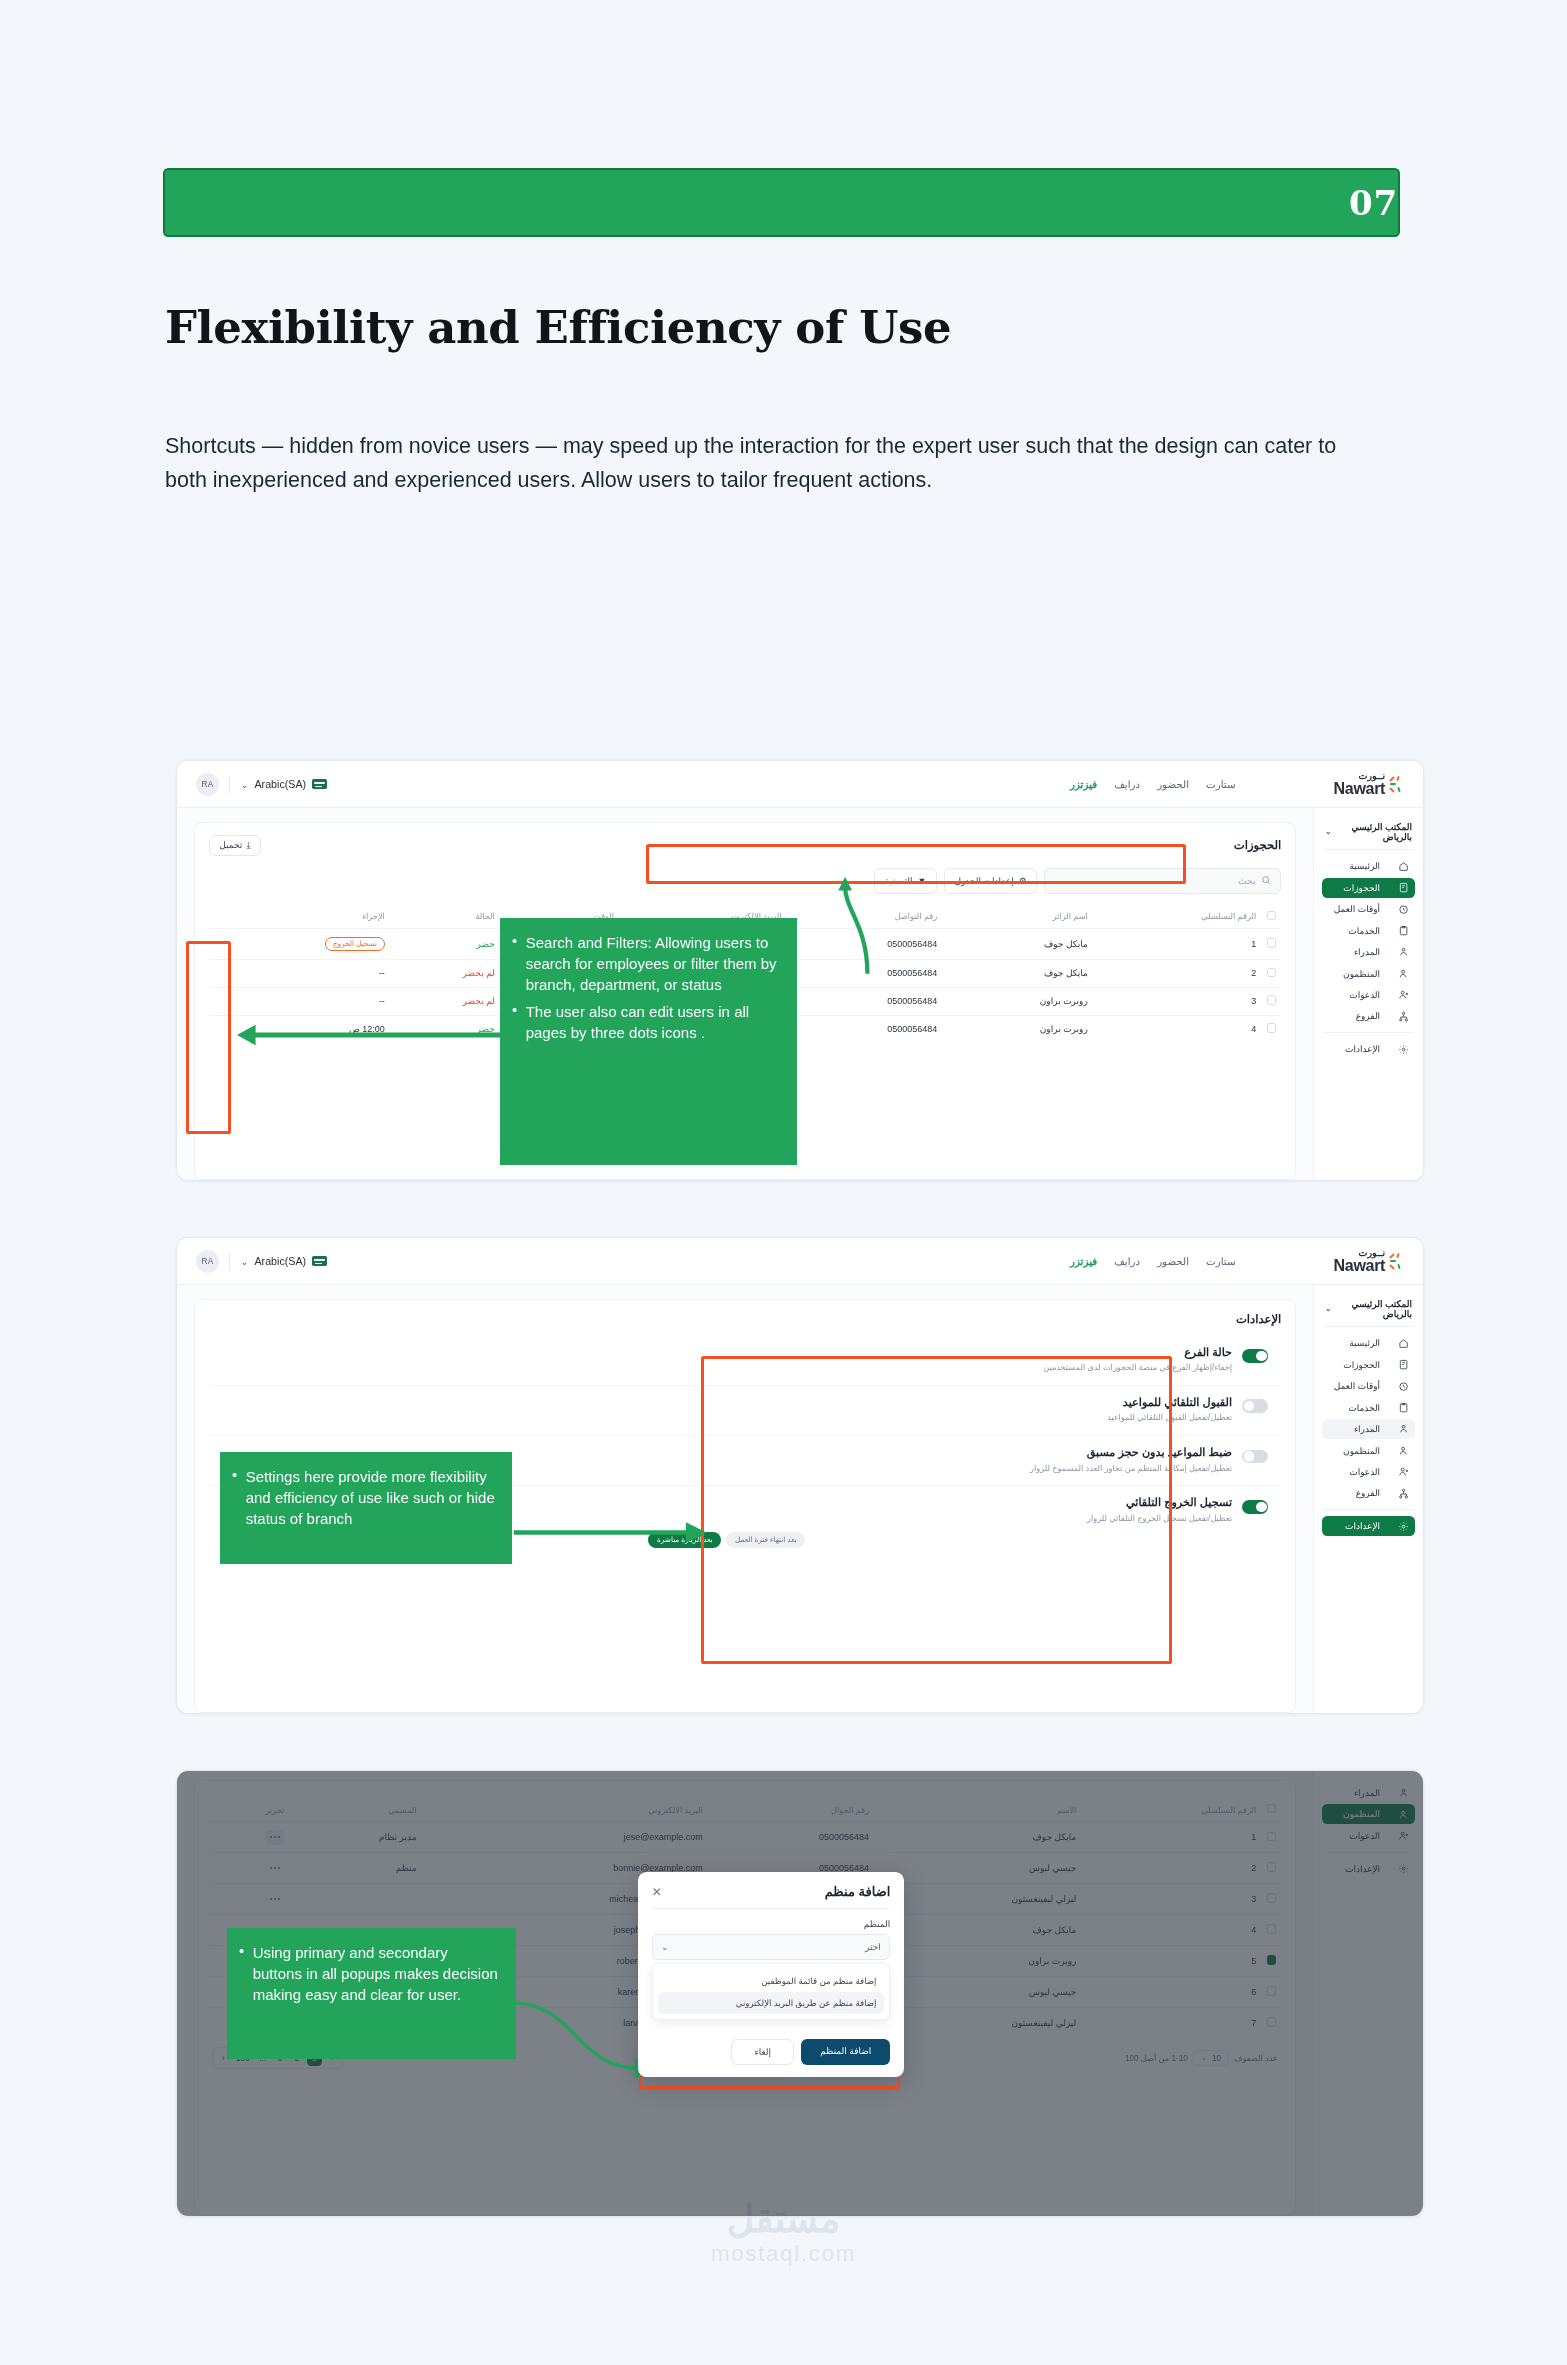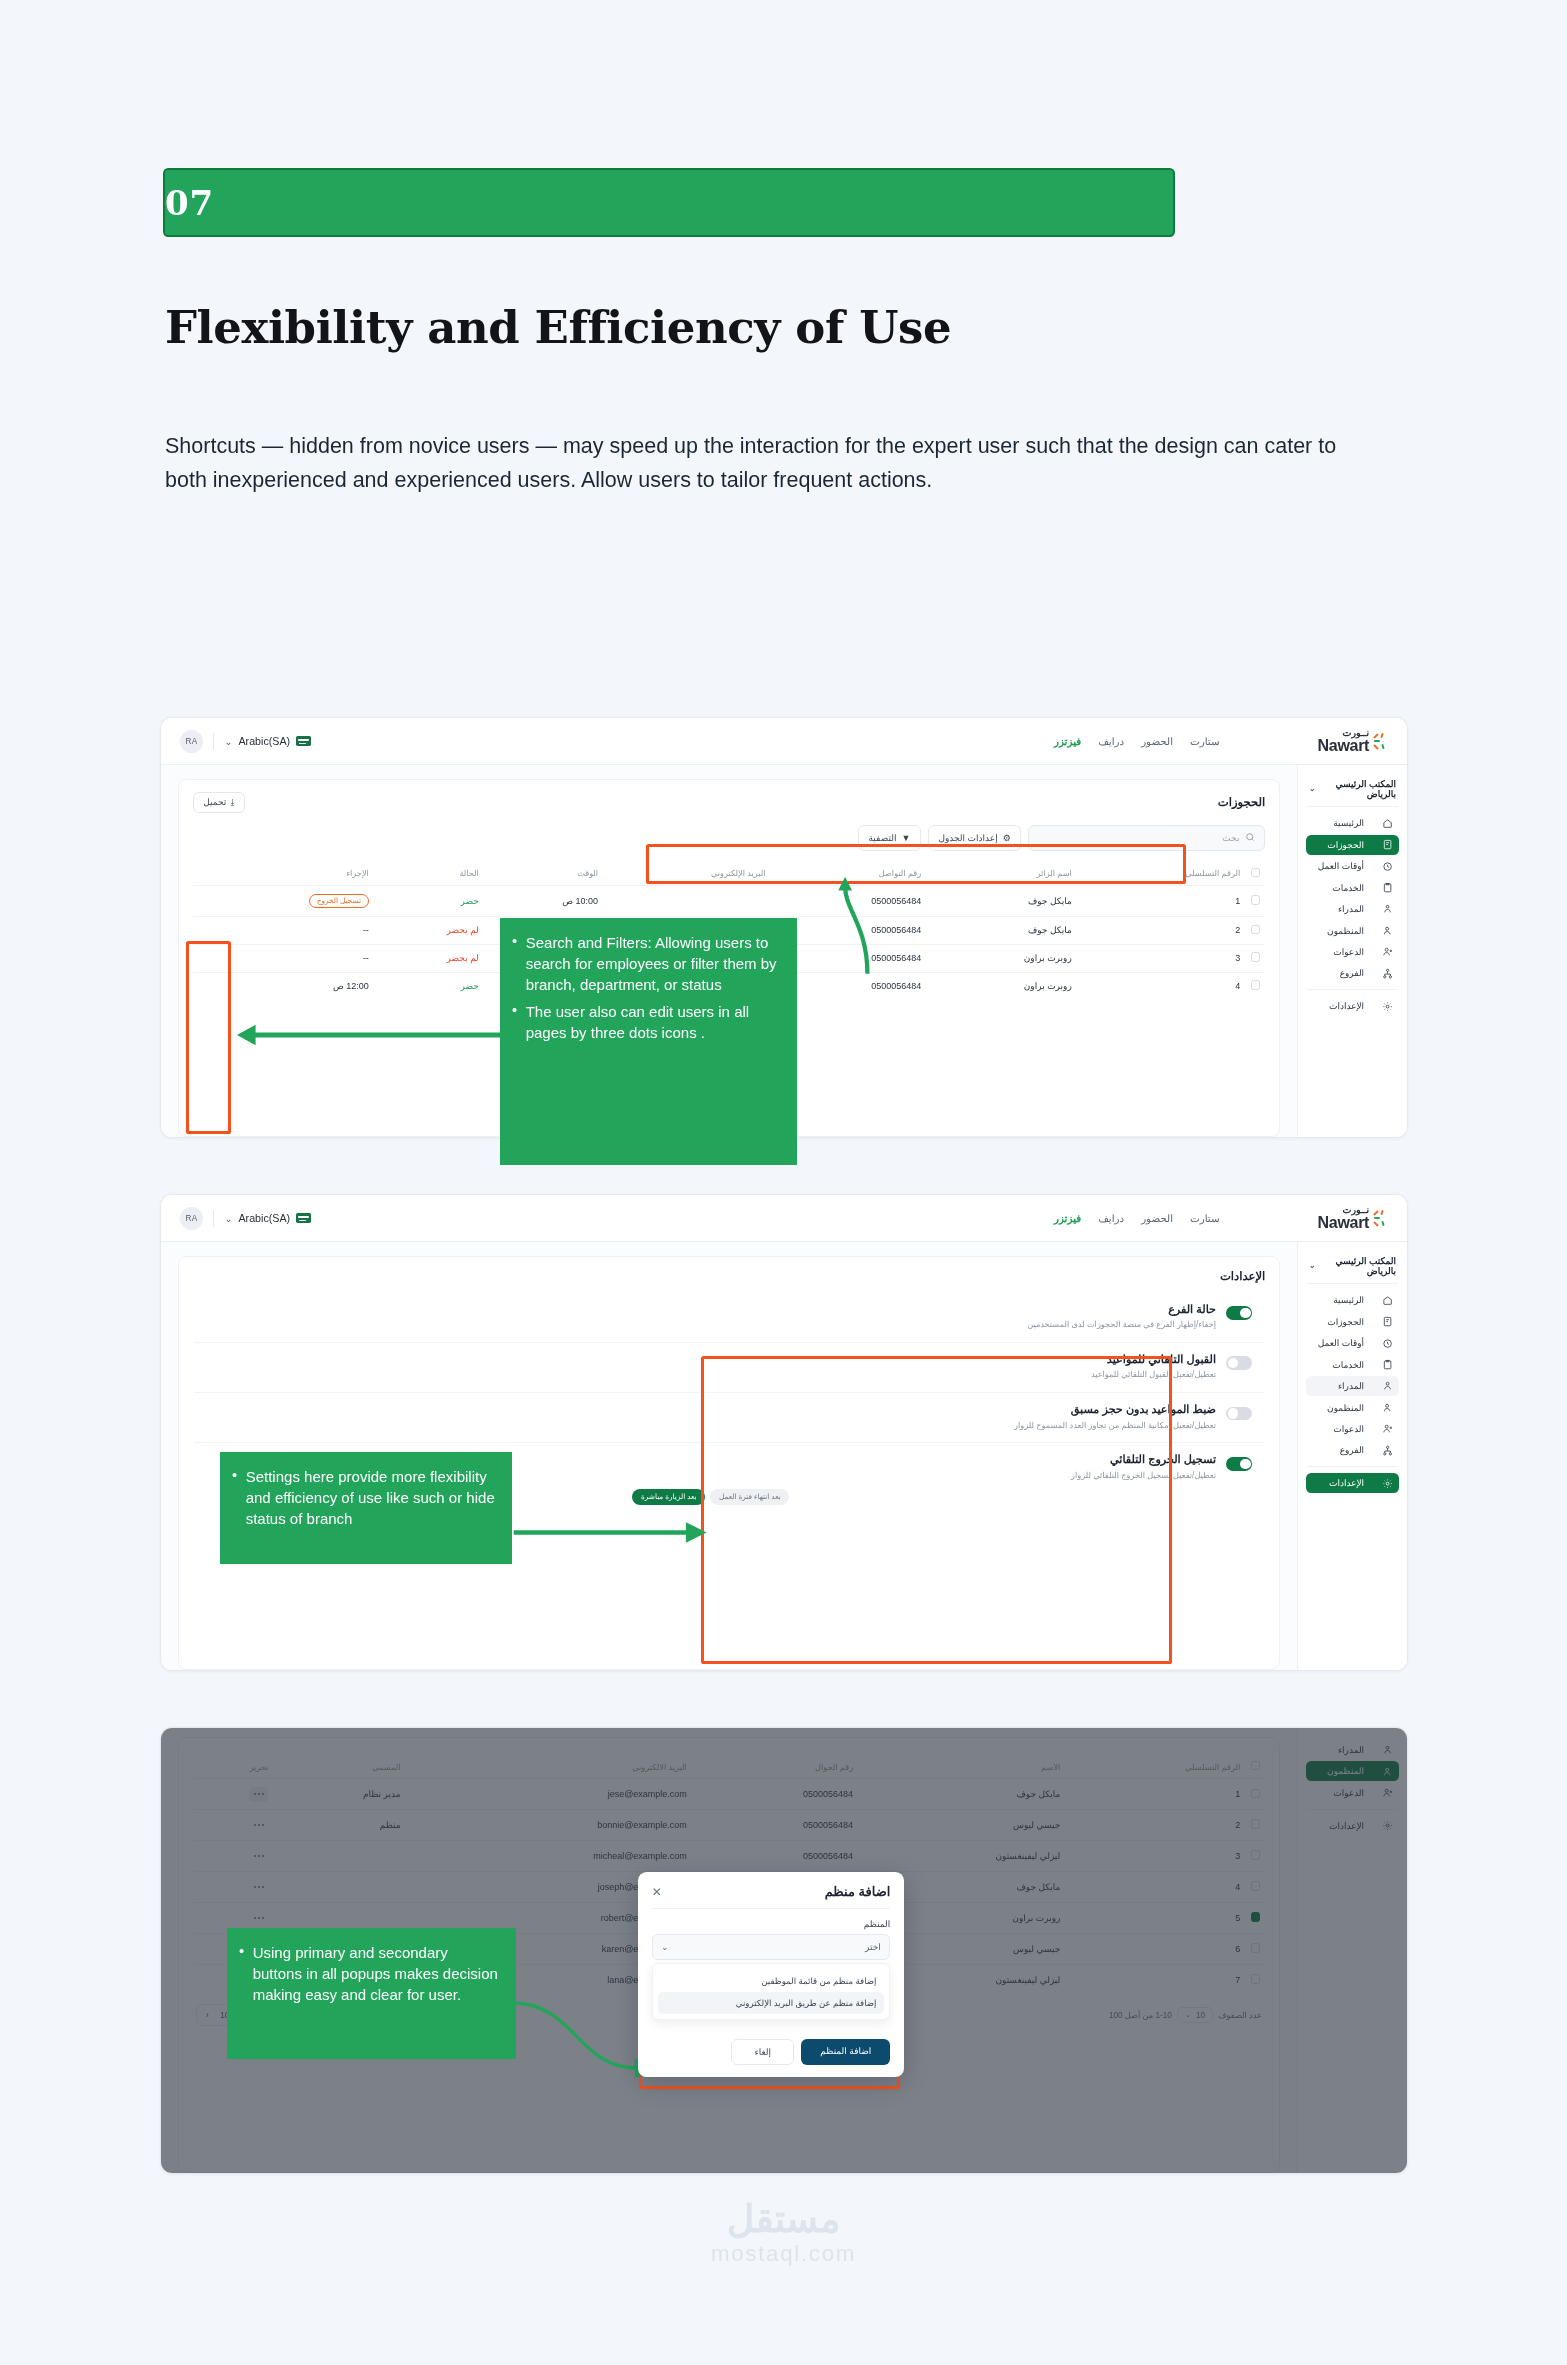--- a/index.html
+++ b/index.html
@@ -1,31 +1,31 @@
 <!DOCTYPE html>
 <html lang="en" style="font-size:13.7px"><head>
 <meta charset="utf-8">
 <style>
   *{box-sizing:border-box;margin:0;padding:0}
   html,body{background:#f3f7fc;}
   body{width:1567px;height:2366px;font-family:"Liberation Sans",sans-serif;position:relative;overflow:hidden;}
 
   
-  .num-band{position:absolute;left:163px;top:168px;width:1012px;height:69px;background:#22a55b;
-            border:2.6px solid #0f7a3d;border-radius:5.2px;display:flex;align-items:center;justify-content:flex-start;}
+  .num-band{position:absolute;left:163px;top:168px;width:1237px;height:69px;background:#22a55b;
+            border:2.6px solid #0f7a3d;border-radius:5.2px;display:flex;align-items:center;justify-content:flex-end;}
   .num-band span{color:#fff;font-family:"DejaVu Serif",serif;font-weight:bold;font-size:34px;letter-spacing:0.9px;}
 
   .page-title{position:absolute;left:165px;top:301px;width:1117px;font-family:"DejaVu Serif",serif;
               font-weight:bold;font-size:45px;color:#13131a;letter-spacing:-0.4px;}
 
   .intro{position:absolute;left:165px;top:430px;width:1203px;font-size:21.5px;line-height:1.58;color:#1d2733;}
 
   
-  .panel{position:absolute;left:160px;width:1248px;background:#fff;border:0.9px solid #e4e9f0;border-radius:12px;
-         overflow:hidden;box-shadow:0 0.9px 2.6px rgba(20,40,70,.05);}
+  .panel{position:absolute;left:176px;width:1248px;background:#fff;border:0.9px solid #e4e9f0;border-radius:12px;
+         overflow:hidden;box-shadow:0 0.9px 2.6px rgba(20,40,70,.05);margin-top:43px;}
   .p1{top:717px;height:421px}
   .p2{top:1194px;height:477px}
   .p3{top:1727px;height:447px}
 
   .app{position:absolute;inset:0;display:flex;flex-direction:column;}
 
   
   .topbar{height:47px;flex:0 0 47px;border-bottom:0.9px solid #ecf0f5;display:flex;align-items:center;
           padding:0 19px;direction:rtl;gap:12px;background:#fff;}
   .logo{display:flex;align-items:center;gap:4.3px;}

